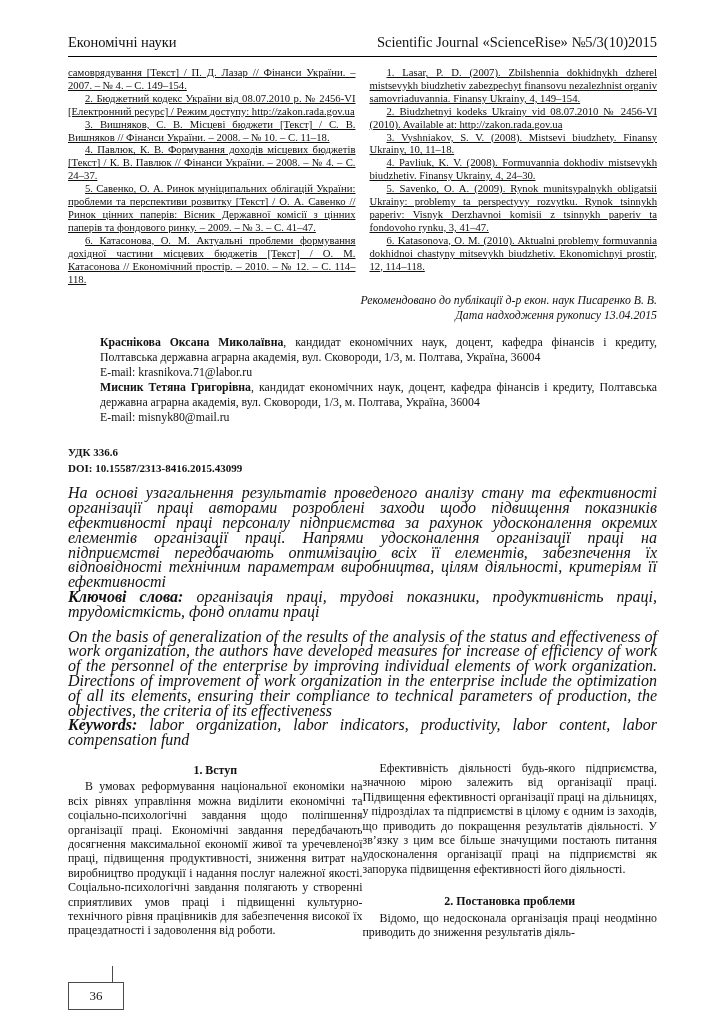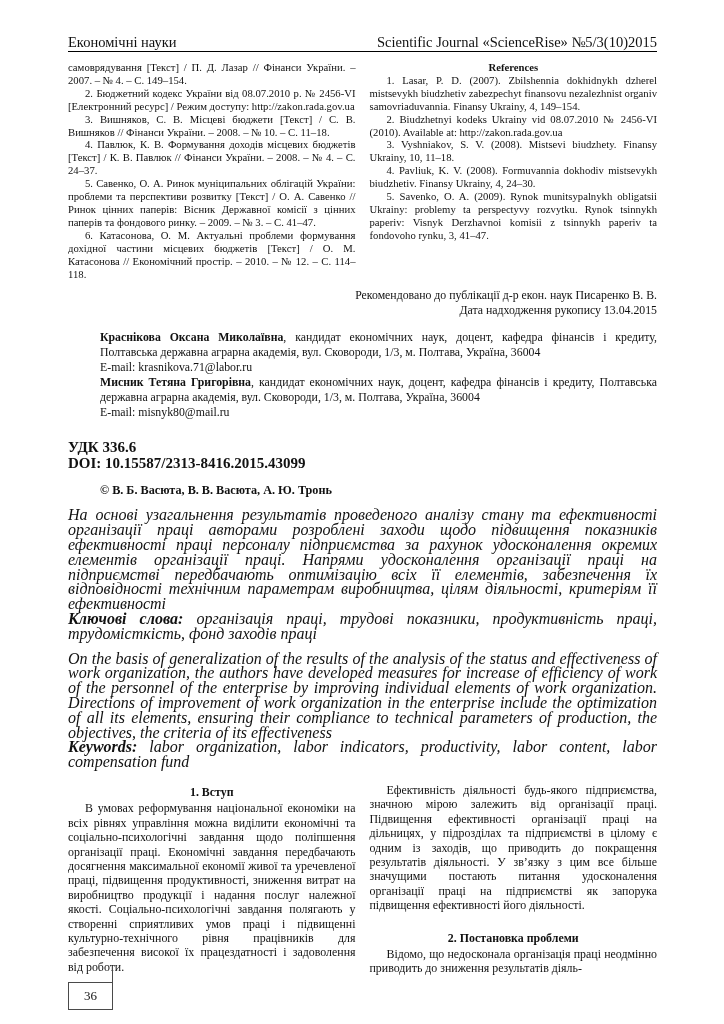--- a/index.html
+++ b/index.html
@@ -7,68 +7,68 @@
   body {
     width:724px; height:1024px;
     position:relative; overflow:hidden;
     color:#111;
     font-family:"Liberation Serif","DejaVu Serif",serif;
   }
   .page { position:absolute; inset:0; padding:34px 67px 0 68px; }
 
   .header {
     display:flex; justify-content:space-between; align-items:baseline;
-    font-size:14.5px; border-bottom:1.3px solid #000;
+    font-size:14.5px; padding-bottom:5px; border-bottom:1.3px solid #000;
   }
 
   .refs {
     display:flex; gap:14px; margin-top:9px;
-    font-size:10.7px; line-height:12.9px; text-align:justify;
+    font-size:10.7px; line-height:12.9px; text-align:justify;text-decoration:underline;
   }
   .refs .col { flex:1 1 0; min-width:0; }
   .ref { text-indent:17px; }
   .ref.noindent { text-indent:0; }
   .refs-heading { text-align:center; font-weight:bold; text-indent:0; }
 
   .recommend {
-    margin-top:8px; text-align:right;
+    margin-top:8px; font-style:italic; text-align:right;
     font-size:11.8px; line-height:15px;
   }
 
   .authors {
     margin-top:12px; margin-left:32px;
     font-size:11.8px; line-height:15px; text-align:justify;
   }
   .authors .name { font-weight:bold; }
 
-  .meta { margin-top:20px; font-weight:bold; font-size:15px; line-height:15.5px; }
+  .meta { margin-top:20px; font-weight:bold; font-size:11px; line-height:15.5px; }
 
   .title {
     margin-top:16px; margin-left:32px;
     font-weight:bold; font-size:13.2px; letter-spacing:.25px;
   }
   .byline { margin-top:12px; margin-left:32px; font-weight:bold; font-size:12.2px; }
 
   .abstract {
     margin-top:10px; font-style:italic;
     font-size:16px; line-height:14.8px; text-align:justify;
   }
   .abstract .kw-label { font-weight:bold; }
 
   .body-cols {
-    display:flex; gap:14px; margin-top:13px;
+    display:flex; margin-top:13px;
     font-size:11.9px; line-height:14.4px; text-align:justify;
   }
   .body-cols .col { flex:1 1 0; min-width:0; }
   .body-heading { font-weight:bold; text-align:center; margin:2px 0 2px 0; }
   .body-heading.spaced { margin-top:18px; }
   .body-par { text-indent:17px; }
 
   .pagenum-box {
-    position:absolute; left:68px; top:982px; width:45px; height:28px;
+    position:absolute; left:68px; top:982px; width:56px; height:28px;
     border:1px solid #4a4a4a;
     display:flex; align-items:center; justify-content:center;
     font-size:13px;
   }
   .pagenum-tick {
     position:absolute; left:112px; top:966px; width:1px; height:16px;
     background:#4a4a4a;
   }
 </style>
 </head>
@@ -84,26 +84,26 @@
   <div class="refs">
     <div class="col">
       <p class="ref noindent">самоврядування [Текст] / П. Д. Лазар // Фінанси України. – 2007. – № 4. – С. 149–154.</p>
       <p class="ref">2. Бюджетний кодекс України від 08.07.2010 р. № 2456-VI [Електронний ресурс] / Режим доступу: http://zakon.rada.gov.ua</p>
       <p class="ref">3. Вишняков, С. В. Місцеві бюджети [Текст] / С. В. Вишняков // Фінанси України. – 2008. – № 10. – С. 11–18.</p>
       <p class="ref">4. Павлюк, К. В. Формування доходів місцевих бюджетів [Текст] / К. В. Павлюк // Фінанси України. – 2008. – № 4. – С. 24–37.</p>
       <p class="ref">5. Савенко, О. А. Ринок муніципальних облігацій України: проблеми та перспективи розвитку [Текст] / О. А. Савенко // Ринок цінних паперів: Вісник Державної комісії з цінних паперів та фондового ринку. – 2009. – № 3. – С. 41–47.</p>
       <p class="ref">6. Катасонова, О. М. Актуальні проблеми формування дохідної частини місцевих бюджетів [Текст] / О. М. Катасонова // Економічний простір. – 2010. – № 12. – С. 114–118.</p>
     </div>
     <div class="col">
-      <p class="refs-heading">References</p>
       <p class="ref">1. Lasar, P. D. (2007). Zbilshennia dokhidnykh dzherel mistsevykh biudzhetiv zabezpechyt finansovu nezalezhnist organiv samovriaduvannia. Finansy Ukrainy, 4, 149–154.</p>
       <p class="ref">2. Biudzhetnyi kodeks Ukrainy vid 08.07.2010 № 2456-VI (2010). Available at: http://zakon.rada.gov.ua</p>
       <p class="ref">3. Vyshniakov, S. V. (2008). Mistsevi biudzhety. Finansy Ukrainy, 10, 11–18.</p>
       <p class="ref">4. Pavliuk, K. V. (2008). Formuvannia dokhodiv mistsevykh biudzhetiv. Finansy Ukrainy, 4, 24–30.</p>
       <p class="ref">5. Savenko, O. A. (2009). Rynok munitsypalnykh obligatsii Ukrainy: problemy ta perspectyvy rozvytku. Rynok tsinnykh paperiv: Visnyk Derzhavnoi komisii z tsinnykh paperiv ta fondovoho rynku, 3, 41–47.</p>
+      <p class="ref">6. Katasonova, O. M. (2010). Aktualni problemy formuvannia dokhidnoi chastyny mitsevykh biudzhetiv. Ekonomichnyi prostir, 12, 114–118.</p>
     </div>
   </div>
 
   <div class="recommend">
     <p>Рекомендовано до публікації д-р екон. наук Писаренко В. В.</p>
     <p>Дата надходження рукопису 13.04.2015</p>
   </div>
 
   <div class="authors">
     <p><span class="name">Краснікова Оксана Миколаївна</span><span>, кандидат економічних наук, доцент, кафедра фінансів і кредиту, Полтавська державна аграрна академія, вул. Сковороди, 1/3, м. Полтава, Україна, 36004</span></p>
@@ -111,25 +111,24 @@
     <p><span class="name">Мисник Тетяна Григорівна</span><span>, кандидат економічних наук, доцент, кафедра фінансів і кредиту, Полтавська державна аграрна академія, вул. Сковороди, 1/3, м. Полтава, Україна, 36004</span></p>
     <p>E-mail: misnyk80@mail.ru</p>
   </div>
 
   <div class="meta">
     <p>УДК 336.6</p>
     <p>DOI: 10.15587/2313-8416.2015.43099</p>
   </div>
 
 
-  <p class="byline">© В. Б. Васюта, В. В. Васюта, А. Ю. Тронь</p>
 
   <div class="abstract">
     <p>На основі узагальнення результатів проведеного аналізу стану та ефективності організації праці авторами розроблені заходи щодо підвищення показників ефективності праці персоналу підприємства за рахунок удосконалення окремих елементів організації праці. Напрями удосконалення організації праці на підприємстві передбачають оптимізацію всіх її елементів, забезпечення їх відповідності технічним параметрам виробництва, цілям діяльності, критеріям її ефективності</p>
-    <p><span class="kw-label">Ключові слова:</span><span> організація праці, трудові показники, продуктивність праці, трудомісткість, фонд заходів праці</span></p>
+    <p><span class="kw-label">Ключові слова:</span><span> організація праці, трудові показники, продуктивність праці, трудомісткість, фонд оплати праці</span></p>
   </div>
 
   <div class="abstract">
     <p>On the basis of generalization of the results of the analysis of the status and effectiveness of work organization, the authors have developed measures for increase of efficiency of work of the personnel of the enterprise by improving individual elements of work organization. Directions of improvement of work organization in the enterprise include the optimization of all its elements, ensuring their compliance to technical parameters of production, the objectives, the criteria of its effectiveness</p>
     <p><span class="kw-label">Keywords:</span><span> labor organization, labor indicators, productivity, labor content, labor compensation fund</span></p>
   </div>
 
   <div class="body-cols">
     <div class="col">
       <p class="body-heading">1. Вступ</p>

